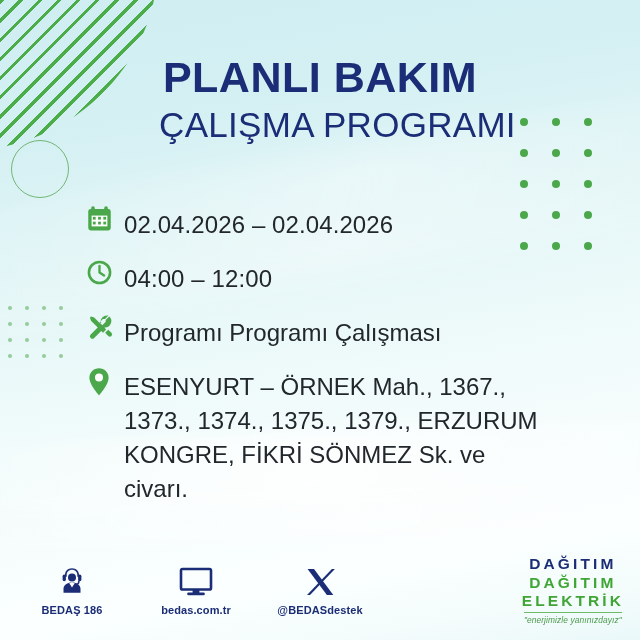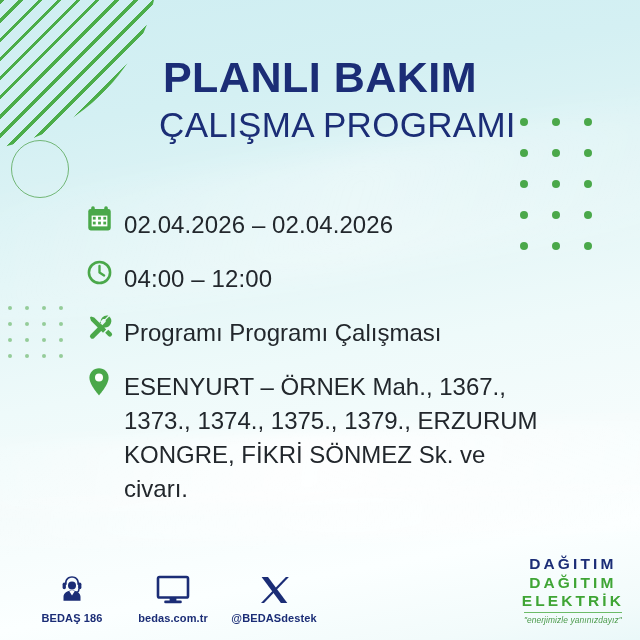--- a/index.html
+++ b/index.html
@@ -177,24 +177,24 @@
   .footer {
     position: absolute;
     left: 0;
     bottom: 0;
     width: 640px;
     height: 92px;
   }
   .footer-items {
     position: absolute;
     left: 26px;
-    bottom: 16px;
+    bottom: 24px;
     display: flex;
     align-items: flex-end;
-    gap: 9px;
+    gap: 32px;
     justify-content: center;
   }
   .footer-item {
     width: 92px;
     text-align: center;
     color: #1b2d76;
   }
   .footer-item .fi-icon {
     height: 34px;
     display: flex;

